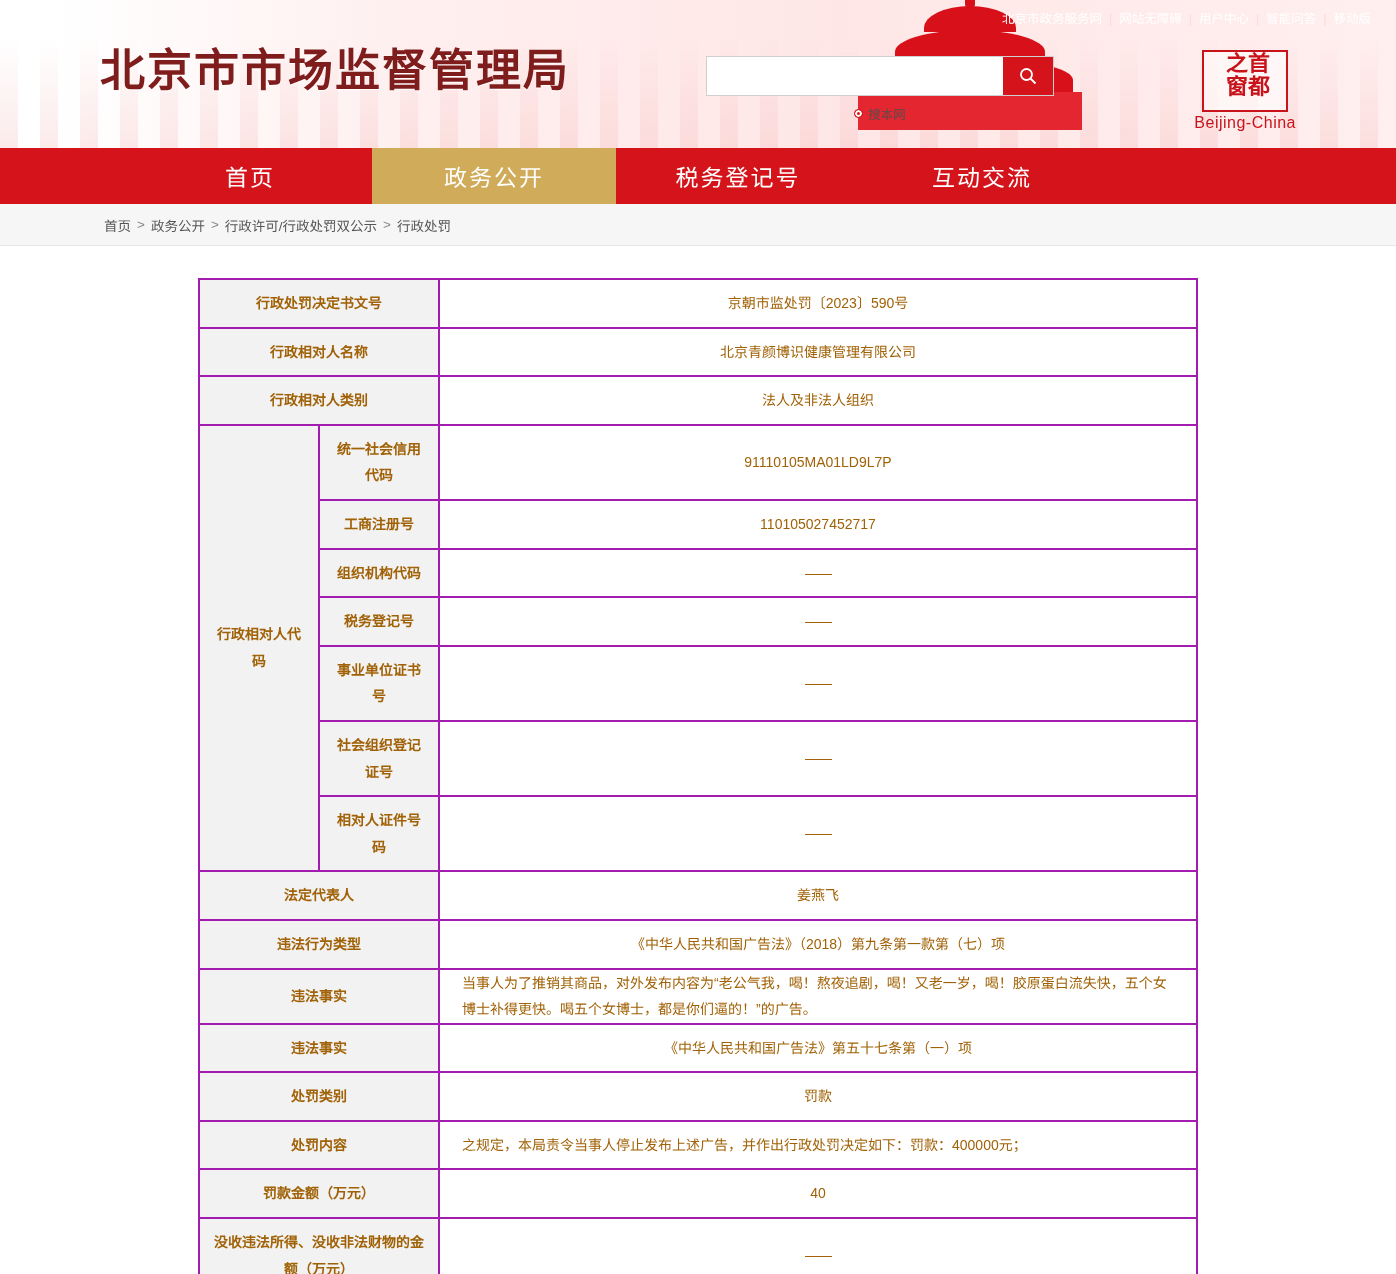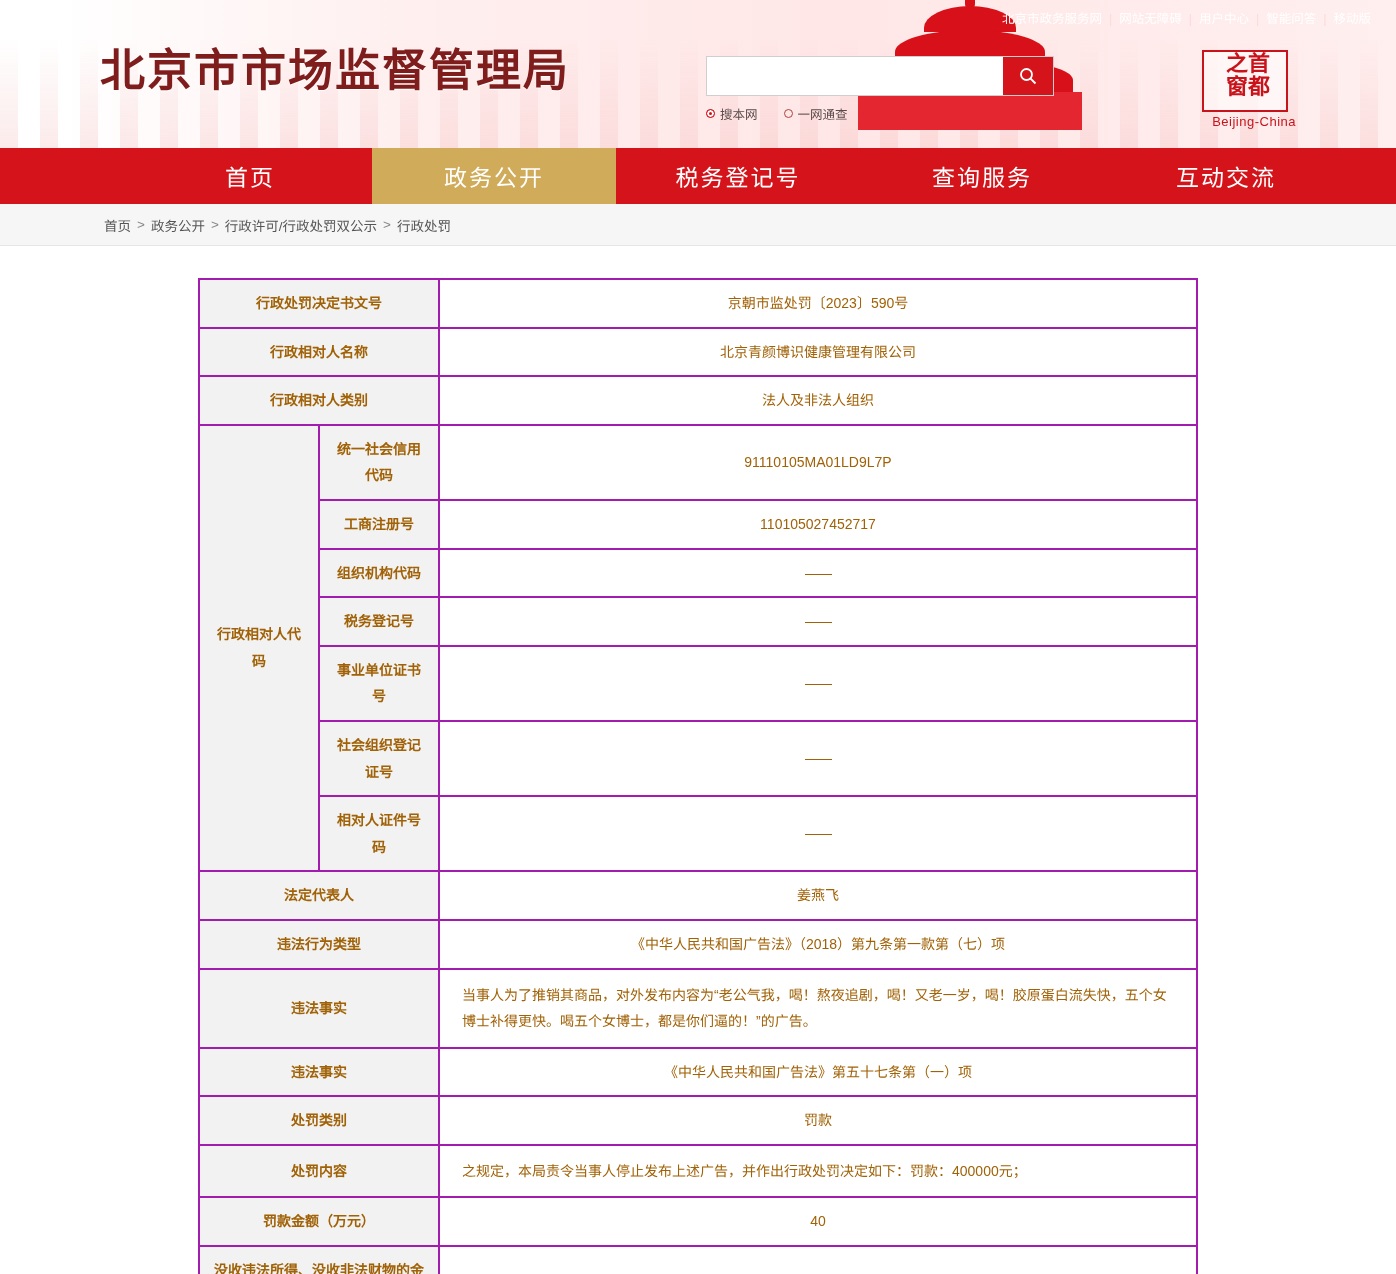--- a/index.html
+++ b/index.html
@@ -98,21 +98,21 @@
     width: 50px; height: 38px;
     background: #d5131a;
     border: 0;
     display: flex; align-items: center; justify-content: center;
     cursor: pointer;
   }
   .radios {
     margin-top: 8px;
     font-size: 12.5px;
     color: #5b4a4a;
-    display: flex; gap: 26px; align-items: center;
+    display: flex; gap: 26px; align-items: center; flex-direction: column;
   }
   .radios label { display: flex; align-items: center; gap: 5px; cursor: pointer; }
   .dot { width: 9px; height: 9px; border-radius: 50%; border: 1px solid #b0443f; display:inline-block; }
   .dot.on { background: #d5131a; border-color: #d5131a; box-shadow: inset 0 0 0 2px #fff; }
 
   .seal {
     position: absolute;
     right: 108px; top: 50px;
     width: 86px; height: 62px;
     border: 2px solid #c9131a;
@@ -121,21 +121,21 @@
     letter-spacing: 1px;
     display: flex; align-items: center; justify-content: center;
     line-height: 1;
     z-index: 4;
     background: rgba(255,255,255,.55);
   }
   .seal span { writing-mode: vertical-rl; font-weight: bold; }
   .seal-sub {
     position: absolute;
     right: 100px; top: 114px;
-    font-size: 13px;
+    font-size: 16px;
     color: #c9131a;
     letter-spacing: .5px;
     z-index: 4;
   }
 
   
   .nav {
     height: 56px;
     background: #d5131a;
     display: flex;
@@ -193,21 +193,21 @@
     background: #f2f2f2;
     text-align: center;
     font-weight: bold;
     color: #3c3c3c;
     width: 248px;
   }
   td.val {
     text-align: center;
     background: #fff;
   }
-  td.val.just { text-align: left; padding: 12px 22px; margin-left: 26px; }
+  td.val.just { text-align: left; padding: 0 22px; margin-left: 26px; }
   .dash { letter-spacing: -1px; }
 </style>
 </head>
 <body>
 
 <div class="header">
   <div class="skyline"></div>
 
   <div class="temple">
     <i class="spire"></i>
@@ -248,21 +248,20 @@
   <div class="seal">
     <span>首都之窗</span>
   </div>
   <div class="seal-sub">Beijing-China</div>
 </div>
 
 <div class="nav">
   <div class="nav-item">首页</div>
   <div class="nav-item active">政务公开</div>
   <div class="nav-item">税务登记号</div>
-  <div class="nav-item">查询服务</div>
   <div class="nav-item">互动交流</div>
 </div>
 
 <div class="crumb-bar">
   <span class="c">首页</span>
   <span class="s">&gt;</span>
   <span class="c">政务公开</span>
   <span class="s">&gt;</span>
   <span class="c">行政许可/行政处罚双公示</span>
   <span class="s">&gt;</span>

